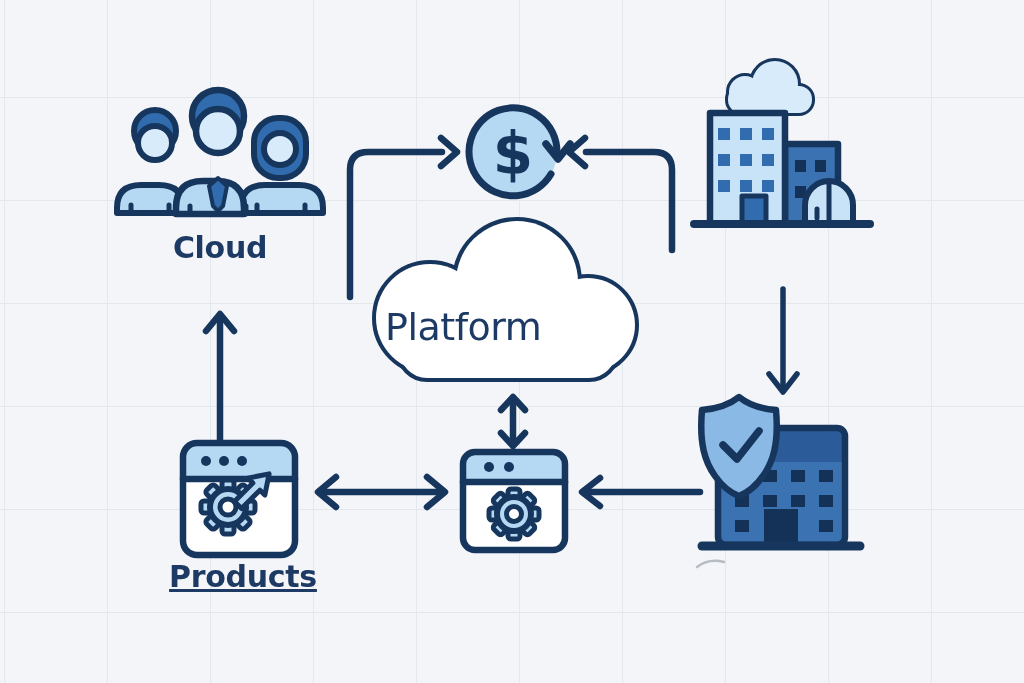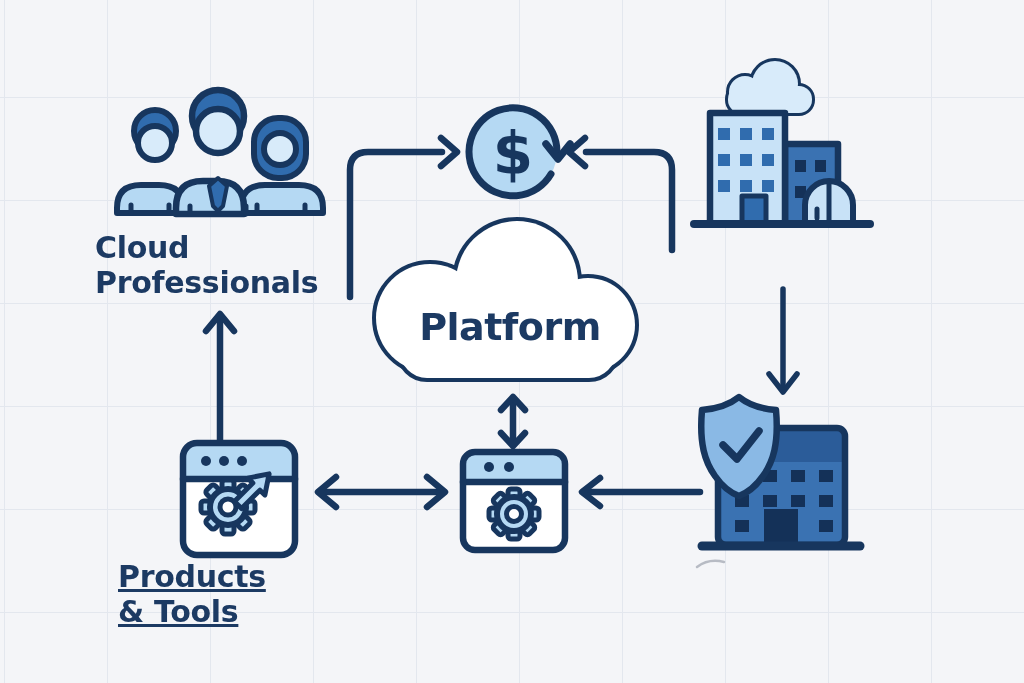--- a/index.html
+++ b/index.html
@@ -18,27 +18,27 @@
     position:relative;width:1024px;height:683px;
     background-color:var(--background);
     background-image:
       linear-gradient(to right, var(--grid) 1px, transparent 1px),
       linear-gradient(to bottom, var(--grid) 1px, transparent 1px);
     background-size:103px 103px;
     background-position:4px -6px;
   }
   svg.diagram{position:absolute;left:0;top:0;}
   .label{
-    position:absolute;color:var(--text-navy);
+    position:absolute;text-align:center;color:var(--text-navy);
     font-weight:600;font-size:30px;line-height:35px;letter-spacing:-0.3px;
   }
   .label span{display:block;}
   .platform-label{
-    position:absolute;text-align:center;color:var(--text-navy);
-    font-weight:700;font-size:38px;letter-spacing:-0.5px;
+    position:absolute;text-align:left;color:var(--text-navy);
+    font-weight:400;font-size:38px;letter-spacing:-0.5px;
   }
 </style>
 </head>
 <body>
 
 <div class="canvas">
 
   <svg class="diagram" width="1024" height="683" viewBox="0 0 1024 683">
 
     <g fill="none" stroke="var(--navy)" stroke-width="6.5" stroke-linecap="round" stroke-linejoin="round">
@@ -236,26 +236,24 @@
         <path d="M 739,397 c 10,8 24,12 37,13 c 3,34 -3,52 -13,66 c -7,10 -16,17 -24,20 c -8,-3 -17,-10 -24,-20 c -10,-14 -16,-32 -13,-66 c 13,-1 27,-5 37,-13 z" fill="var(--shield-blue)" stroke="var(--navy)" stroke-width="6.5"></path>
         <polyline points="723,445 737,459 759,431" fill="none" stroke="var(--navy)" stroke-width="7.5"></polyline>
       </g>
     </g>
 
     <path d="M 697,567 q 12,-9 27,-5" fill="none" stroke="var(--stray)" stroke-width="2.5" stroke-linecap="round" opacity="0.8"></path>
   </svg>
 
   <div class="label" style="left:95px;top:230px;width:250px;">
     <span>Cloud</span>
-    <span>Professionals</span>
   </div>
 
 
   <div class="platform-label" style="left:385px;top:305px;width:250px;">
     <span>Platform</span>
   </div>
 
   <div class="label" style="left:118px;top:559px;width:250px;text-decoration:underline;">
     <span>Products</span>
-    <span>&amp; Tools</span>
   </div>
 
 </div>
 
 </body></html>

